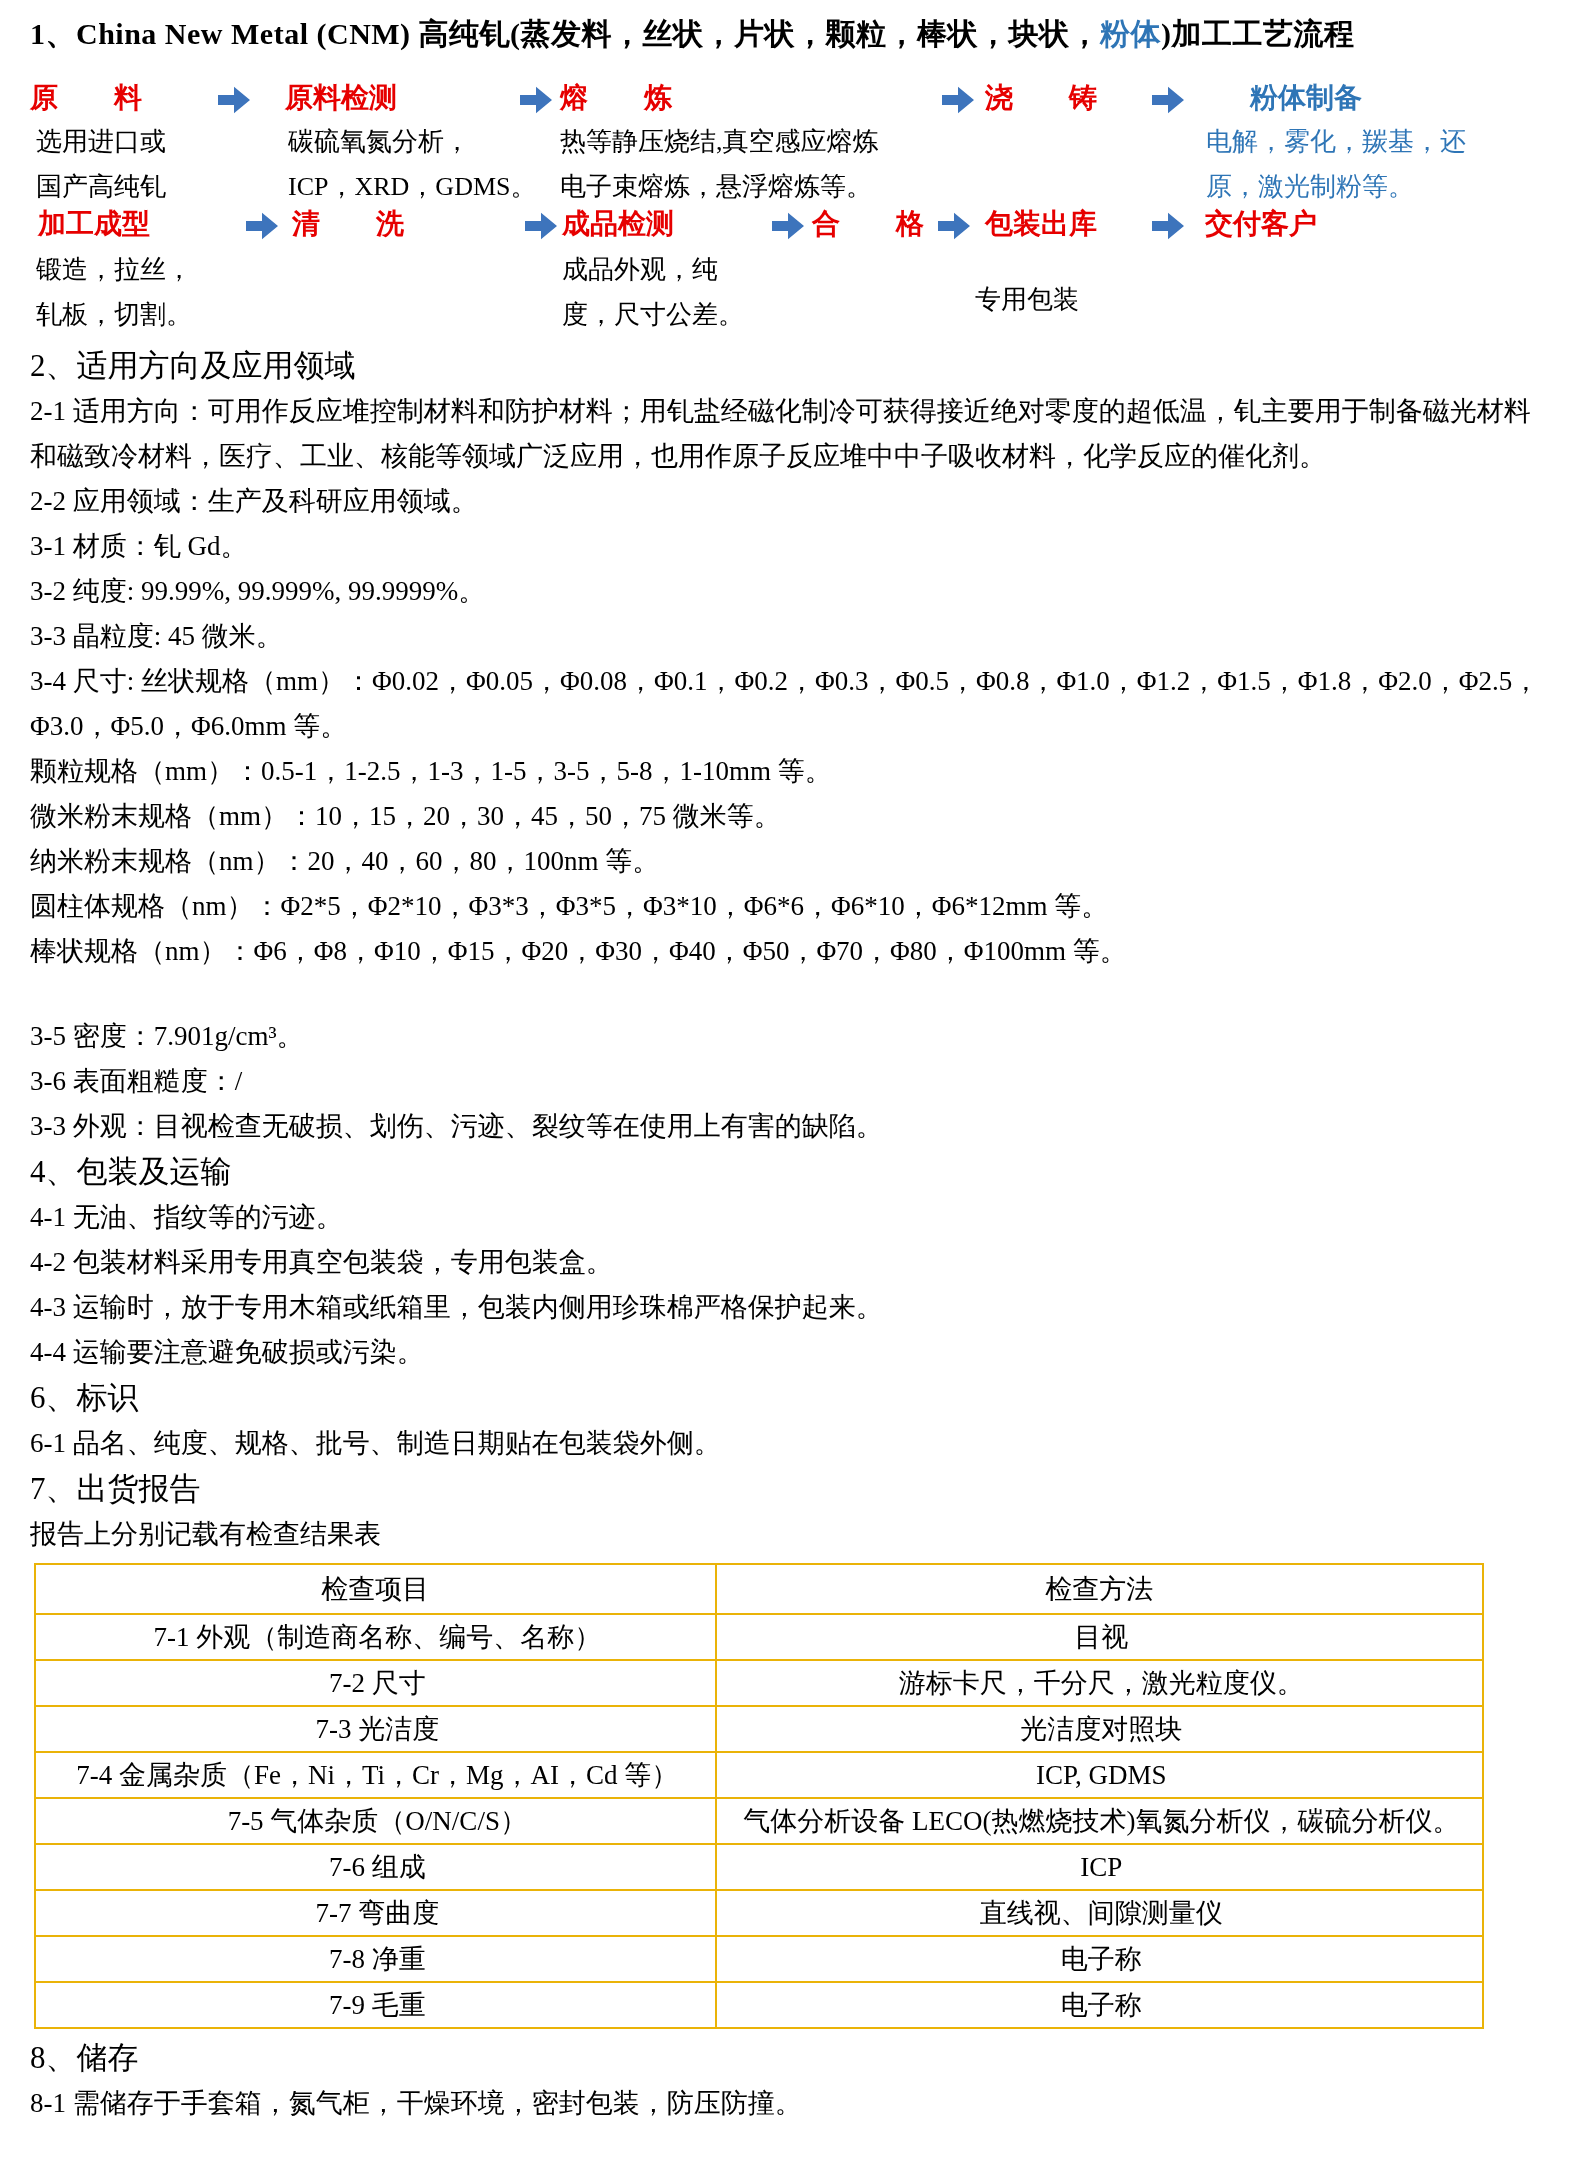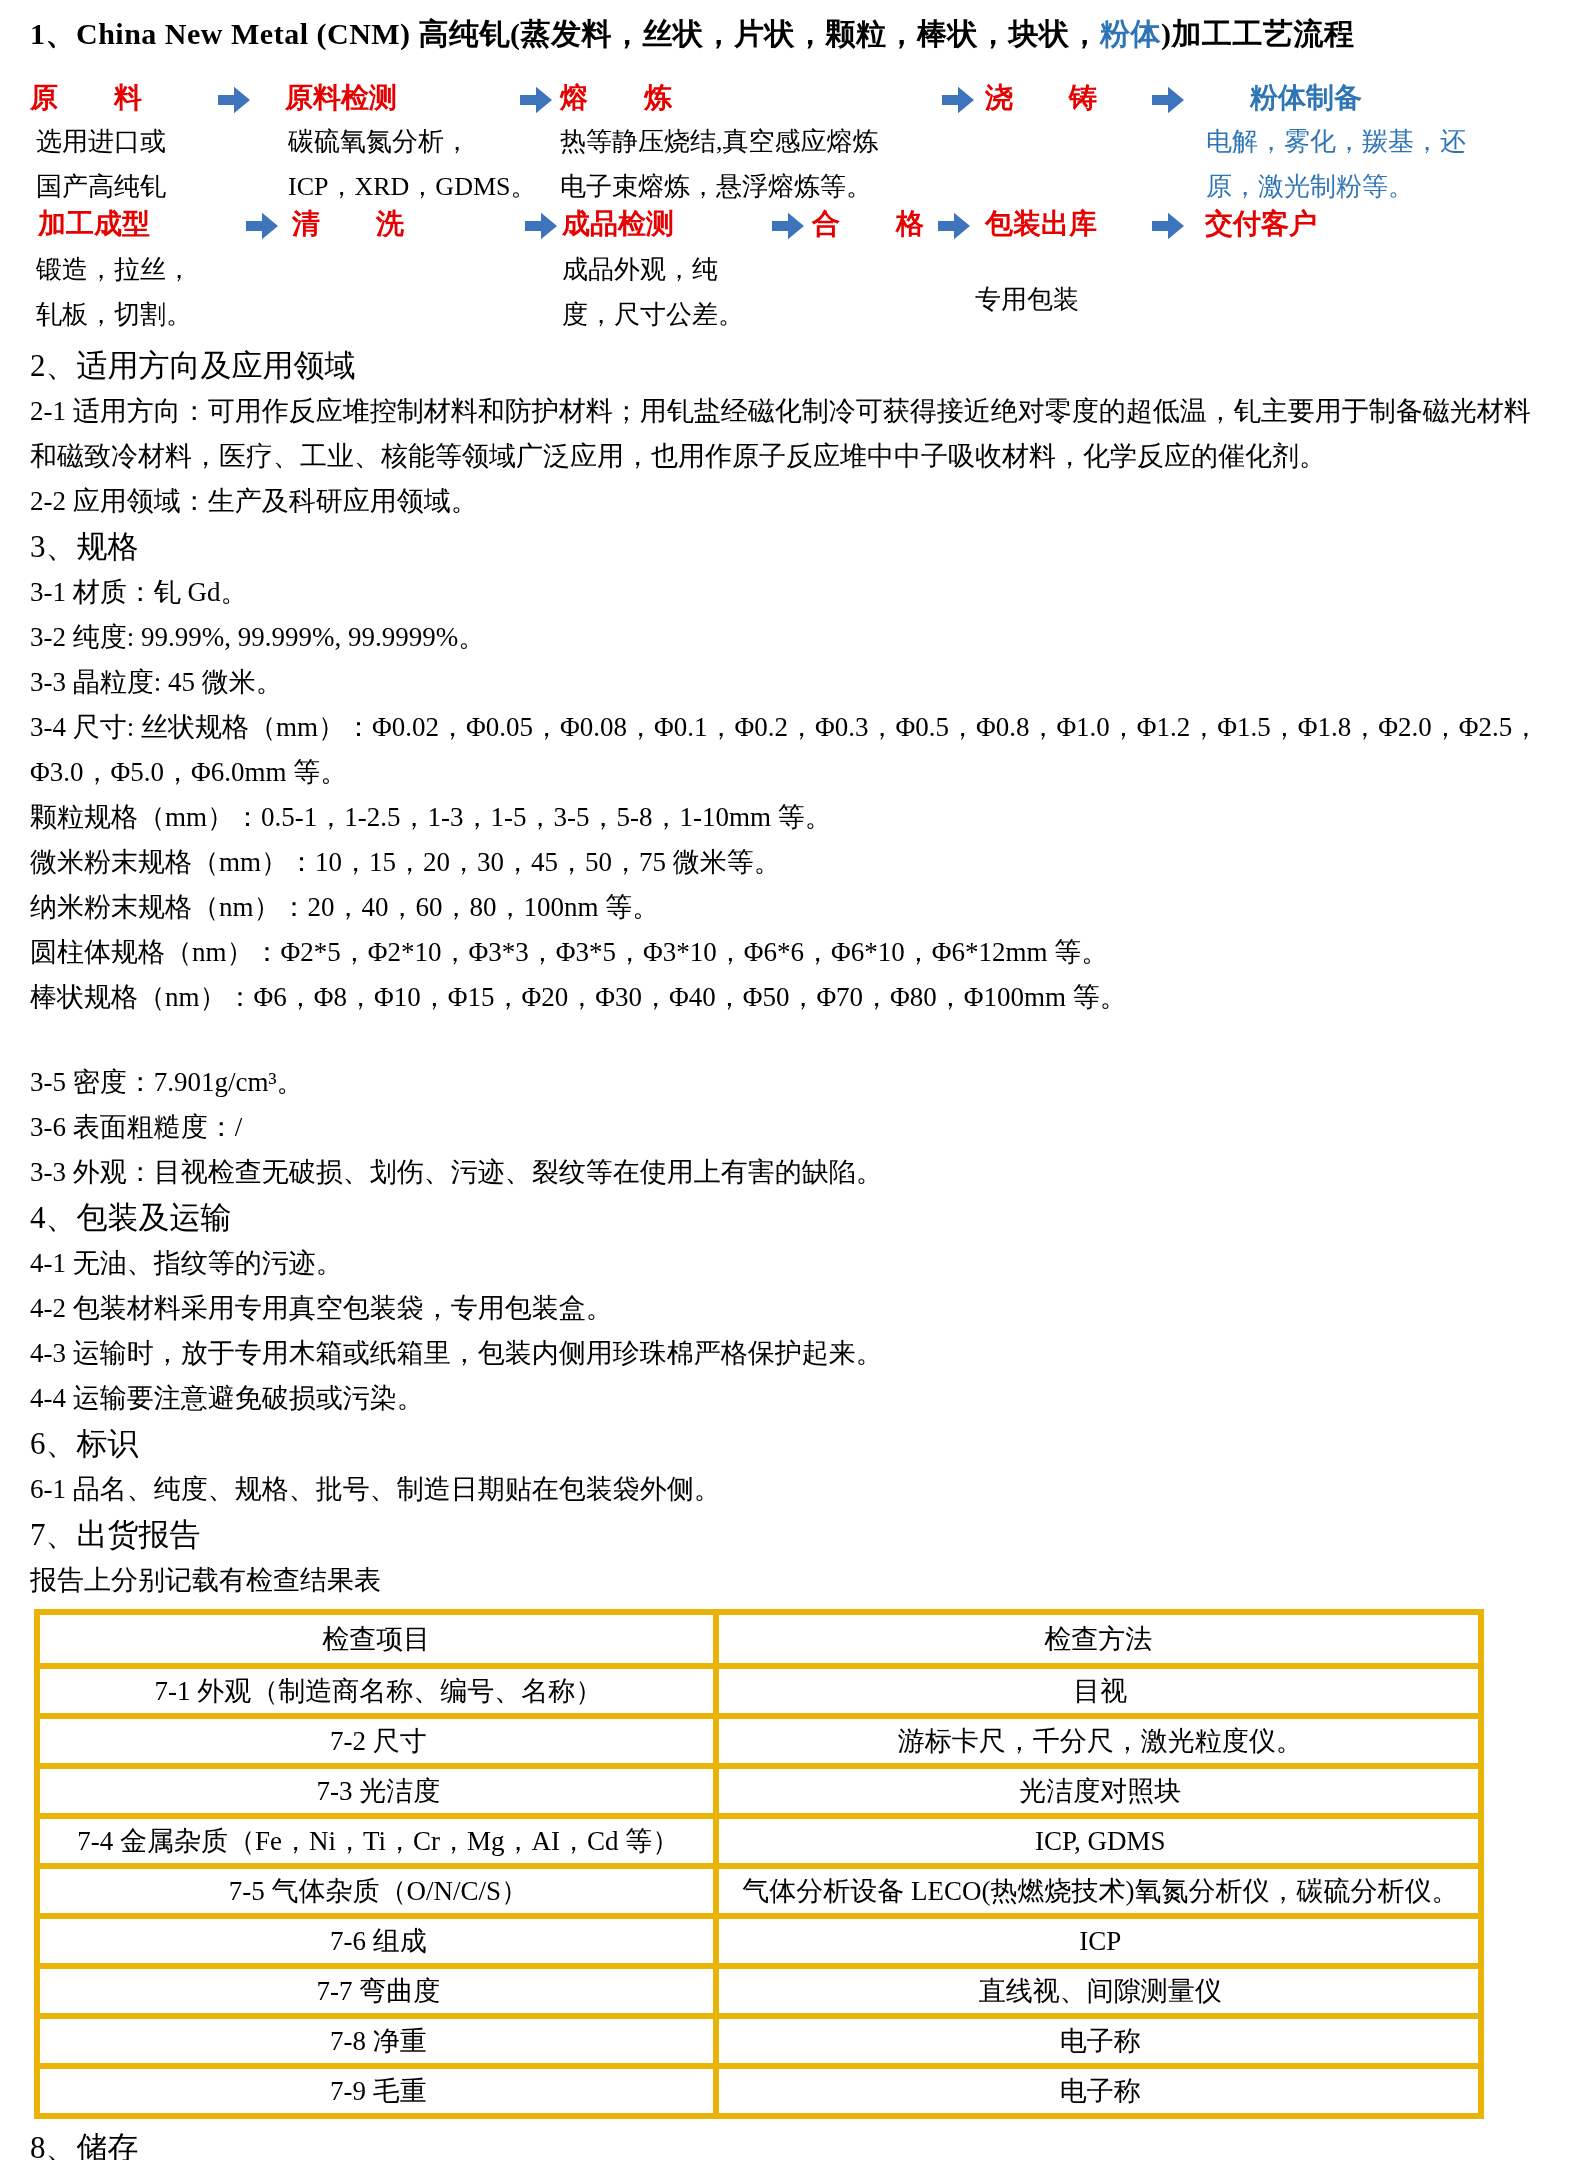--- a/index.html
+++ b/index.html
@@ -29,21 +29,21 @@
   }
   .arrow.r2{top:156px;}
 
   
   .b{font-size:27px;line-height:45px;margin:0;}
   .hd{font-size:31px;line-height:46px;margin:0;font-weight:normal;}
   .gap-top{margin-top:40px;}
 
   
   table.rep{border-collapse:collapse;width:1450px;margin:6px 0 6px 4px;table-layout:fixed;}
-  table.rep th,table.rep td{border:6px solid #eab308;font-size:27px;font-weight:normal;}
+  table.rep th,table.rep td{border:2px solid #eab308;font-size:27px;font-weight:normal;}
   table.rep th{height:46px;text-align:center;}
   table.rep td{height:44px;text-align:center;padding:0 10px 0 14px;white-space:nowrap;overflow:hidden;}
   .col-item{width:47%;}
   .col-method{width:53%;}
 </style>
 </head>
 <body>
 
 <div class="page">
 
@@ -100,21 +100,20 @@
     </div>
     <div class="fd fd3" style="left:945px">
       <div>专用包装</div>
     </div>
   </div>
 
   <p class="hd">2、适用方向及应用领域</p>
   <p class="b">2-1 适用方向：可用作反应堆控制材料和防护材料；用钆盐经磁化制冷可获得接近绝对零度的超低温，钆主要用于制备磁光材料和磁致冷材料，医疗、工业、核能等领域广泛应用，也用作原子反应堆中中子吸收材料，化学反应的催化剂。</p>
   <p class="b">2-2 应用领域：生产及科研应用领域。</p>
 
-  <p class="hd">3、规格</p>
   <p class="b">3-1 材质：钆 Gd。</p>
   <p class="b">3-2 纯度: 99.99%, 99.999%, 99.9999%。</p>
   <p class="b">3-3 晶粒度: 45 微米。</p>
   <p class="b">3-4 尺寸: 丝状规格（mm）：Φ0.02，Φ0.05，Φ0.08，Φ0.1，Φ0.2，Φ0.3，Φ0.5，Φ0.8，Φ1.0，Φ1.2，Φ1.5，Φ1.8，Φ2.0，Φ2.5，Φ3.0，Φ5.0，Φ6.0mm 等。</p>
   <p class="b">颗粒规格（mm）：0.5-1，1-2.5，1-3，1-5，3-5，5-8，1-10mm 等。</p>
   <p class="b">微米粉末规格（mm）：10，15，20，30，45，50，75 微米等。</p>
   <p class="b">纳米粉末规格（nm）：20，40，60，80，100nm 等。</p>
   <p class="b">圆柱体规格（nm）：Φ2*5，Φ2*10，Φ3*3，Φ3*5，Φ3*10，Φ6*6，Φ6*10，Φ6*12mm 等。</p>
   <p class="b">棒状规格（nm）：Φ6，Φ8，Φ10，Φ15，Φ20，Φ30，Φ40，Φ50，Φ70，Φ80，Φ100mm 等。</p>
   <p class="b gap-top">3-5 密度：7.901g/cm³。</p>

